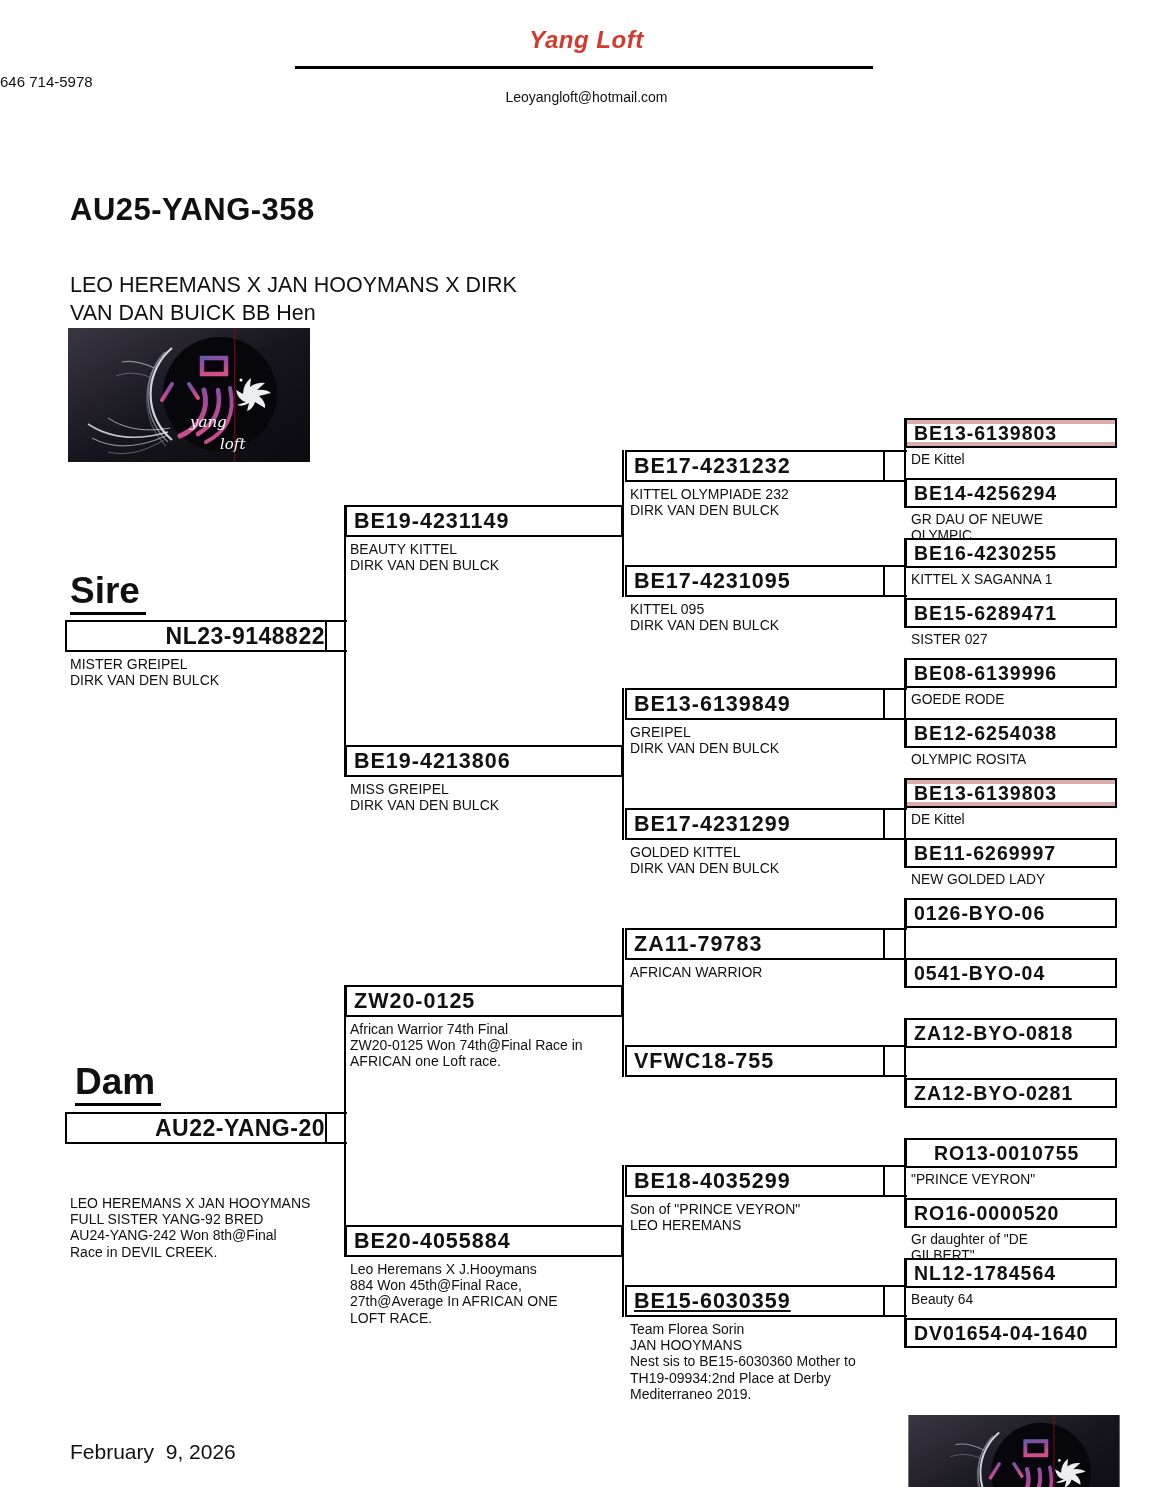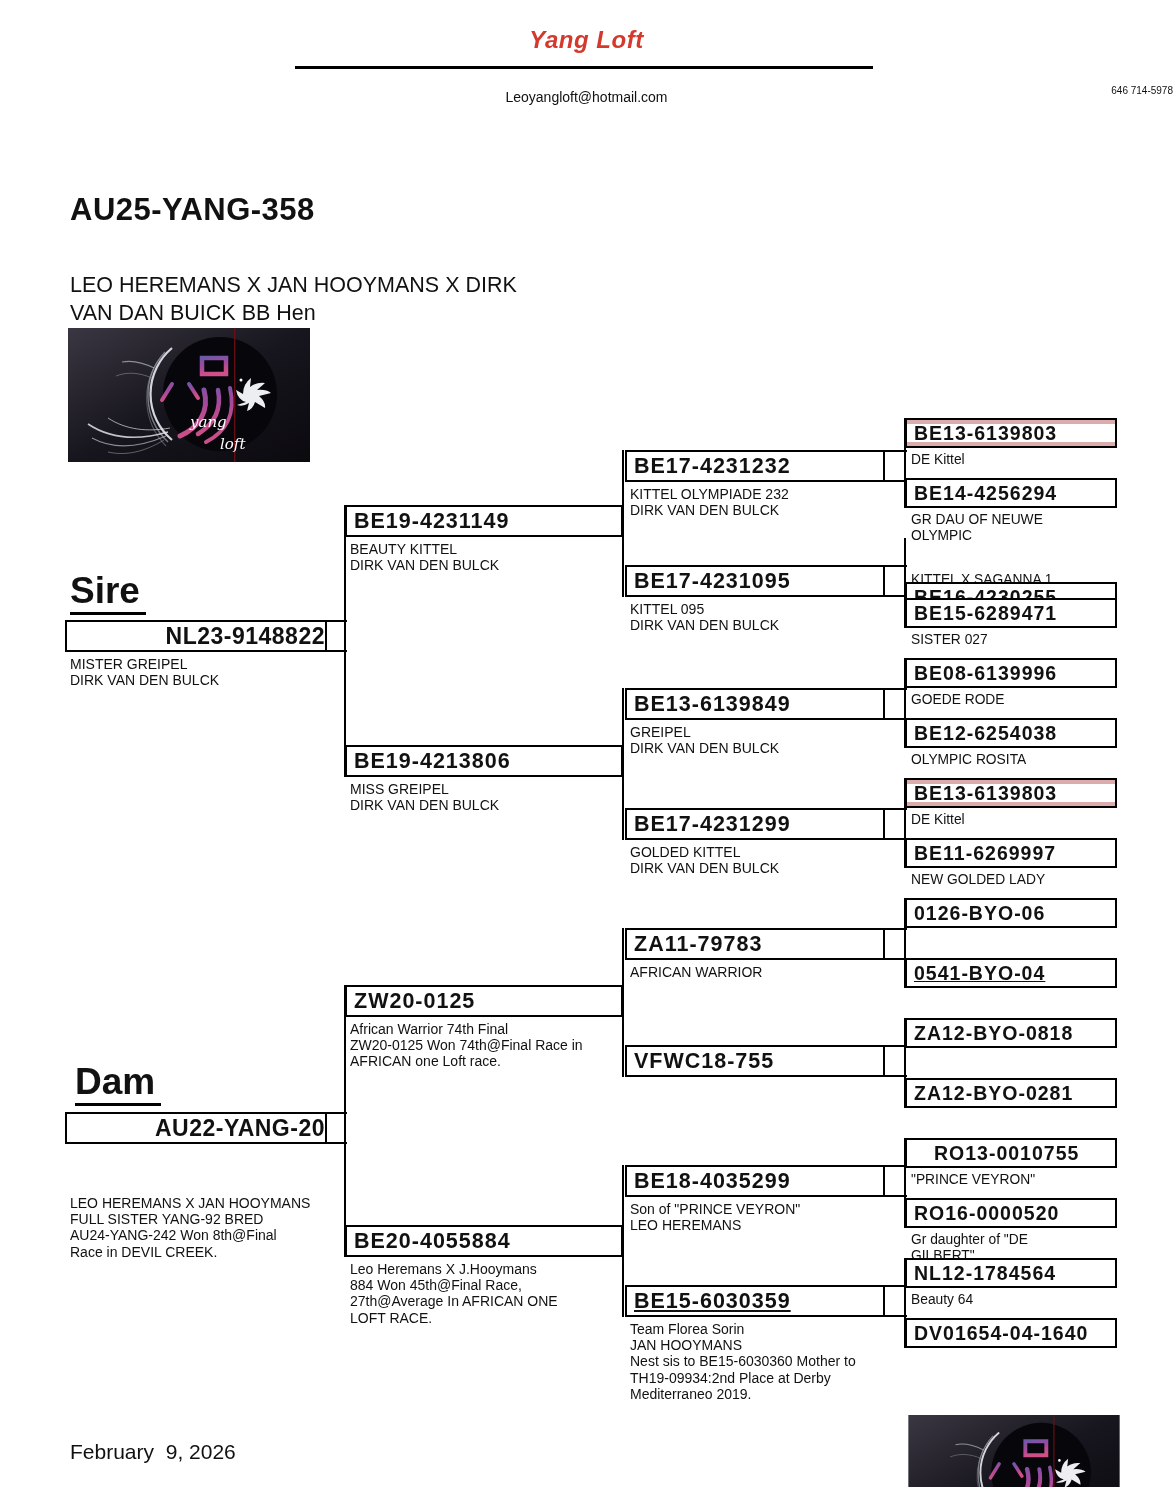--- a/index.html
+++ b/index.html
@@ -5,21 +5,21 @@
   * { margin:0; padding:0; box-sizing:border-box; }
   html,body { background:#ffffff; }
   .page {
     position:relative; width:1173px; height:1487px; background:#fff;
     overflow:hidden; font-family:"Liberation Sans", sans-serif; color:#111;
   }
   
   .hdr-title { position:absolute; left:0; right:0; top:26px; text-align:center;
     font-size:24px; font-weight:bold; font-style:italic; color:#d4392e; letter-spacing:0.5px; }
   .hdr-rule { position:absolute; left:295px; top:66px; width:578px; height:2.5px; background:#000; }
-  .hdr-phone { position:absolute; left:0; right:0; top:73px; text-align:right; font-size:10px;margin-top:12px; }
+  .hdr-phone { position:absolute; left:0; right:0; top:73px; text-align:left; font-size:15px; }
   .hdr-email { position:absolute; left:0; right:0; top:89px; text-align:center; font-size:14px; }
   
   .bird-band { position:absolute; left:70px; top:192px; font-size:31px; font-weight:bold; letter-spacing:0.5px; }
   .bird-desc { position:absolute; left:70px; top:271px; font-size:21.5px; line-height:28px; }
   
   .sec-head { position:absolute; font-size:37px; font-weight:bold; line-height:1.0;
     border-bottom:3.5px solid #000; padding:0 6px 3px 0; display:inline-block; }
   #sire-head { left:70px; top:572px; }
   #dam-head  { left:75px; top:1063px; }
   
@@ -245,21 +245,21 @@
       </div>
       <div class="node-notes small" style="left: 911px; top: 452px; width: 155px;">DE Kittel</div>
       <div class="band-box fs-g4 highlight" style="left: 905px; top: 418px; width: 212px; height: 30px;">
         <span>BE13-6139803</span>
       </div>
       <div class="node-notes small" style="left: 911px; top: 512px; width: 155px;">GR DAU OF NEUWE OLYMPIC</div>
       <div class="band-box fs-g4" style="left: 905px; top: 478px; width: 212px; height: 30px;">
         <span>BE14-4256294</span>
       </div>
       <div class="node-notes small" style="left: 911px; top: 572px; width: 155px;">KITTEL X SAGANNA 1</div>
-      <div class="band-box fs-g4" style="left: 905px; top: 538px; width: 212px; height: 30px; margin-top: 44px;">
+      <div class="band-box fs-g4" style="left: 905px; top: 538px; width: 212px; height: 30px;">
         <span>BE16-4230255</span>
       </div>
       <div class="node-notes small" style="left: 911px; top: 632px; width: 155px;">SISTER 027</div>
       <div class="band-box fs-g4" style="left: 905px; top: 598px; width: 212px; height: 30px;">
         <span>BE15-6289471</span>
       </div>
       <div class="node-notes small" style="left: 911px; top: 692px; width: 155px;">GOEDE RODE</div>
       <div class="band-box fs-g4" style="left: 905px; top: 658px; width: 212px; height: 30px;">
         <span>BE08-6139996</span>
       </div>
@@ -271,21 +271,21 @@
       <div class="band-box fs-g4 highlight" style="left: 905px; top: 778px; width: 212px; height: 30px;">
         <span>BE13-6139803</span>
       </div>
       <div class="node-notes small" style="left: 911px; top: 872px; width: 155px;">NEW GOLDED LADY</div>
       <div class="band-box fs-g4" style="left: 905px; top: 838px; width: 212px; height: 30px;">
         <span>BE11-6269997</span>
       </div>
       <div class="band-box fs-g4" style="left: 905px; top: 898px; width: 212px; height: 30px;">
         <span>0126-BYO-06</span>
       </div>
-      <div class="band-box fs-g4" style="left: 905px; top: 958px; width: 212px; height: 30px; text-decoration: underline;">
+      <div class="band-box fs-g4" style="left: 905px; top: 958px; width: 212px; height: 30px;">
         <span>0541-BYO-04</span>
       </div>
       <div class="band-box fs-g4" style="left: 905px; top: 1018px; width: 212px; height: 30px;">
         <span>ZA12-BYO-0818</span>
       </div>
       <div class="band-box fs-g4" style="left: 905px; top: 1078px; width: 212px; height: 30px;">
         <span>ZA12-BYO-0281</span>
       </div>
       <div class="node-notes small" style="left: 911px; top: 1172px; width: 155px;">"PRINCE VEYRON"</div>
       <div class="band-box fs-g4" style="left: 905px; top: 1138px; width: 212px; height: 30px; padding-left: 27px;">

